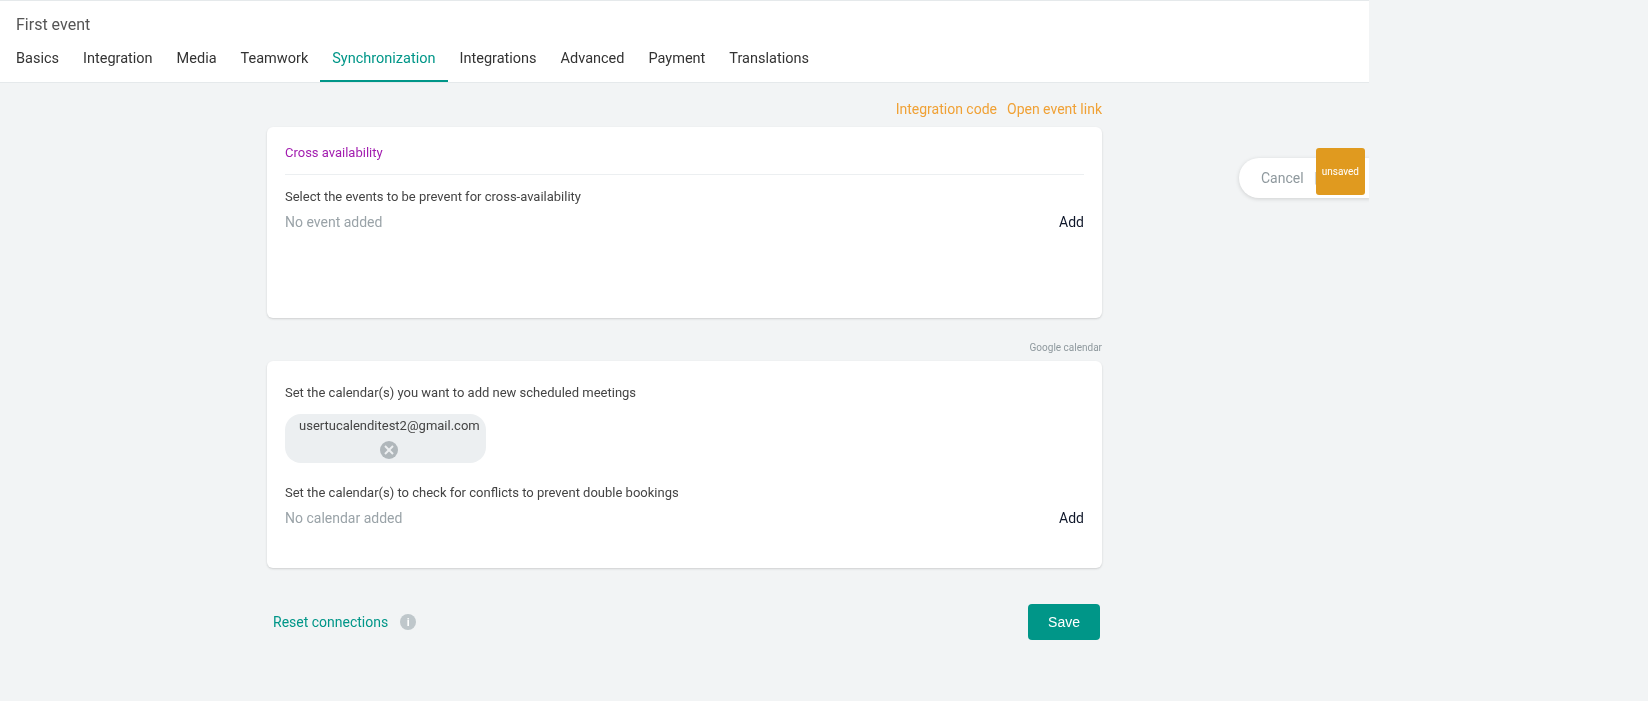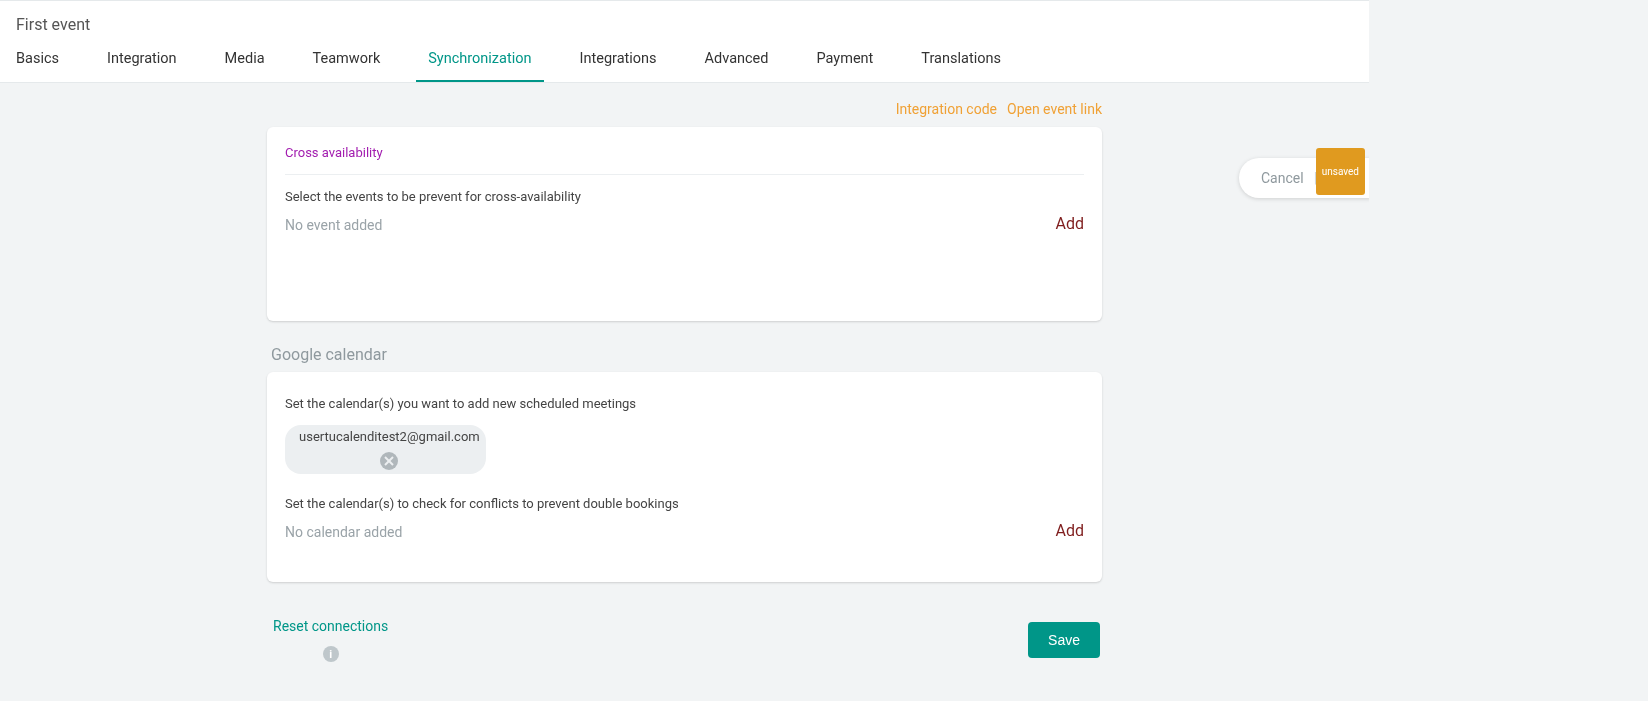--- a/index.html
+++ b/index.html
@@ -28,21 +28,20 @@
   }
   .event-title {
     padding:14px 16px 4px 16px;
     font-size:16px;
     font-weight:400;
     color:#555;
   }
   .tabs {
     display:flex;
     padding:0 4px;
-    gap:24px;
   }
   .tab {
     padding:12px 12px 13px 12px;
     font-size:14.5px;
     color:#333;
     cursor:pointer;
     border-bottom:2px solid transparent;
   }
   .tab.active {
     color:#009688;
@@ -89,29 +88,30 @@
   .row {
     display:flex;
     justify-content:space-between;
     align-items:flex-end;
   }
   .muted {
     color:#9aa3a8;
     font-size:14px;
   }
   .link-action {
-    color:#7f1d1d;
-    font-size:16px;
+    color:#0f172a;
+    font-size:14px;
     cursor:pointer;
   }
 
   .section-label {
-    font-size:16px;
+    font-size:10px;
     color:#8f999e;
     margin:0 0 8px 4px;
+    text-align:right;
   }
 
   .chip {
     display:inline-flex;
     align-items:center;
     background:#eceff1;
     border-radius:16px;
     padding:4px 6px 4px 14px;
     font-size:13px;
     color:#444;
@@ -143,21 +143,20 @@
     align-items:center;
     padding:12px 2px 0 6px;
   }
   .reset-link {
     color:#009688;
     font-size:14px;
     cursor:pointer;
     display:flex;
     align-items:center;
     gap:12px;
-    flex-direction:column;
   }
   .info-icon {
     width:16px;
     height:16px;
     border-radius:50%;
     background:#bfc7cb;
     color:#fff;
     font-size:11px;
     font-weight:700;
     display:inline-flex;

